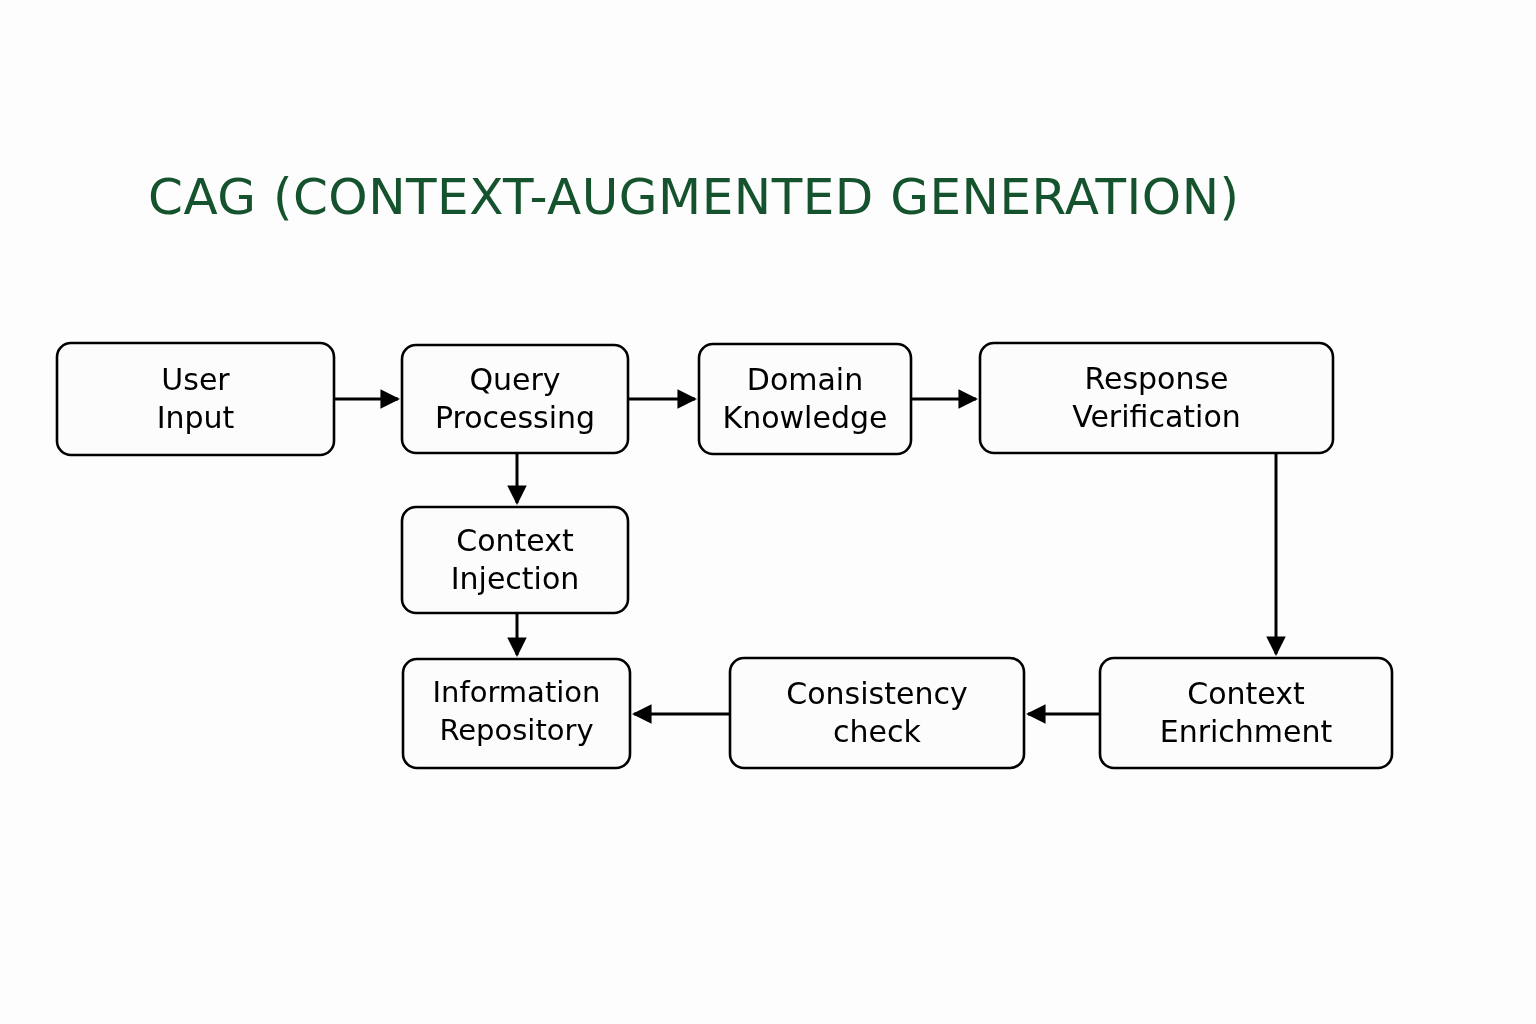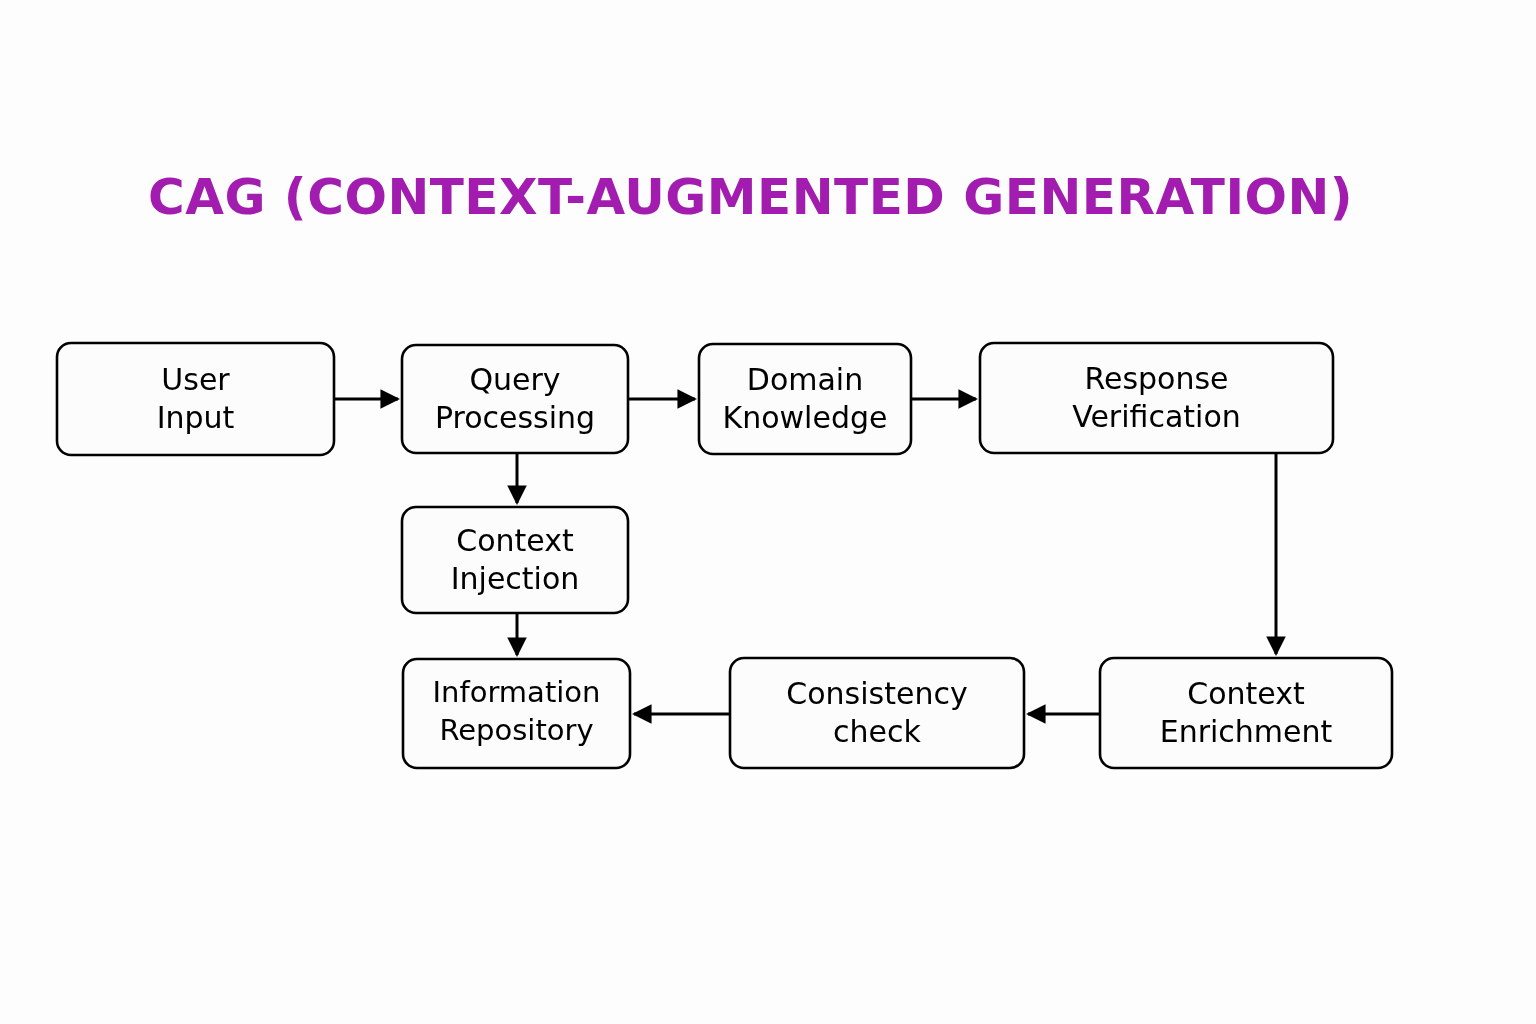--- a/index.html
+++ b/index.html
@@ -16,24 +16,24 @@
   #canvas {
     position: relative;
     width: 1536px;
     height: 1024px;
   }
   #diagram-title {
     position: absolute;
     left: 148px;
     top: 168px;
     font-family: "DejaVu Sans", sans-serif;
-    font-weight: bold;
+    font-weight: normal;
     font-size: 50px;
     letter-spacing: 0.5px;
-    color: #a21caf;
+    color: #14532d;
     white-space: nowrap;
   }
   svg#flow {
     position: absolute;
     left: 0;
     top: 0;
     width: 1536px;
     height: 1024px;
   }
   .node-rect {

